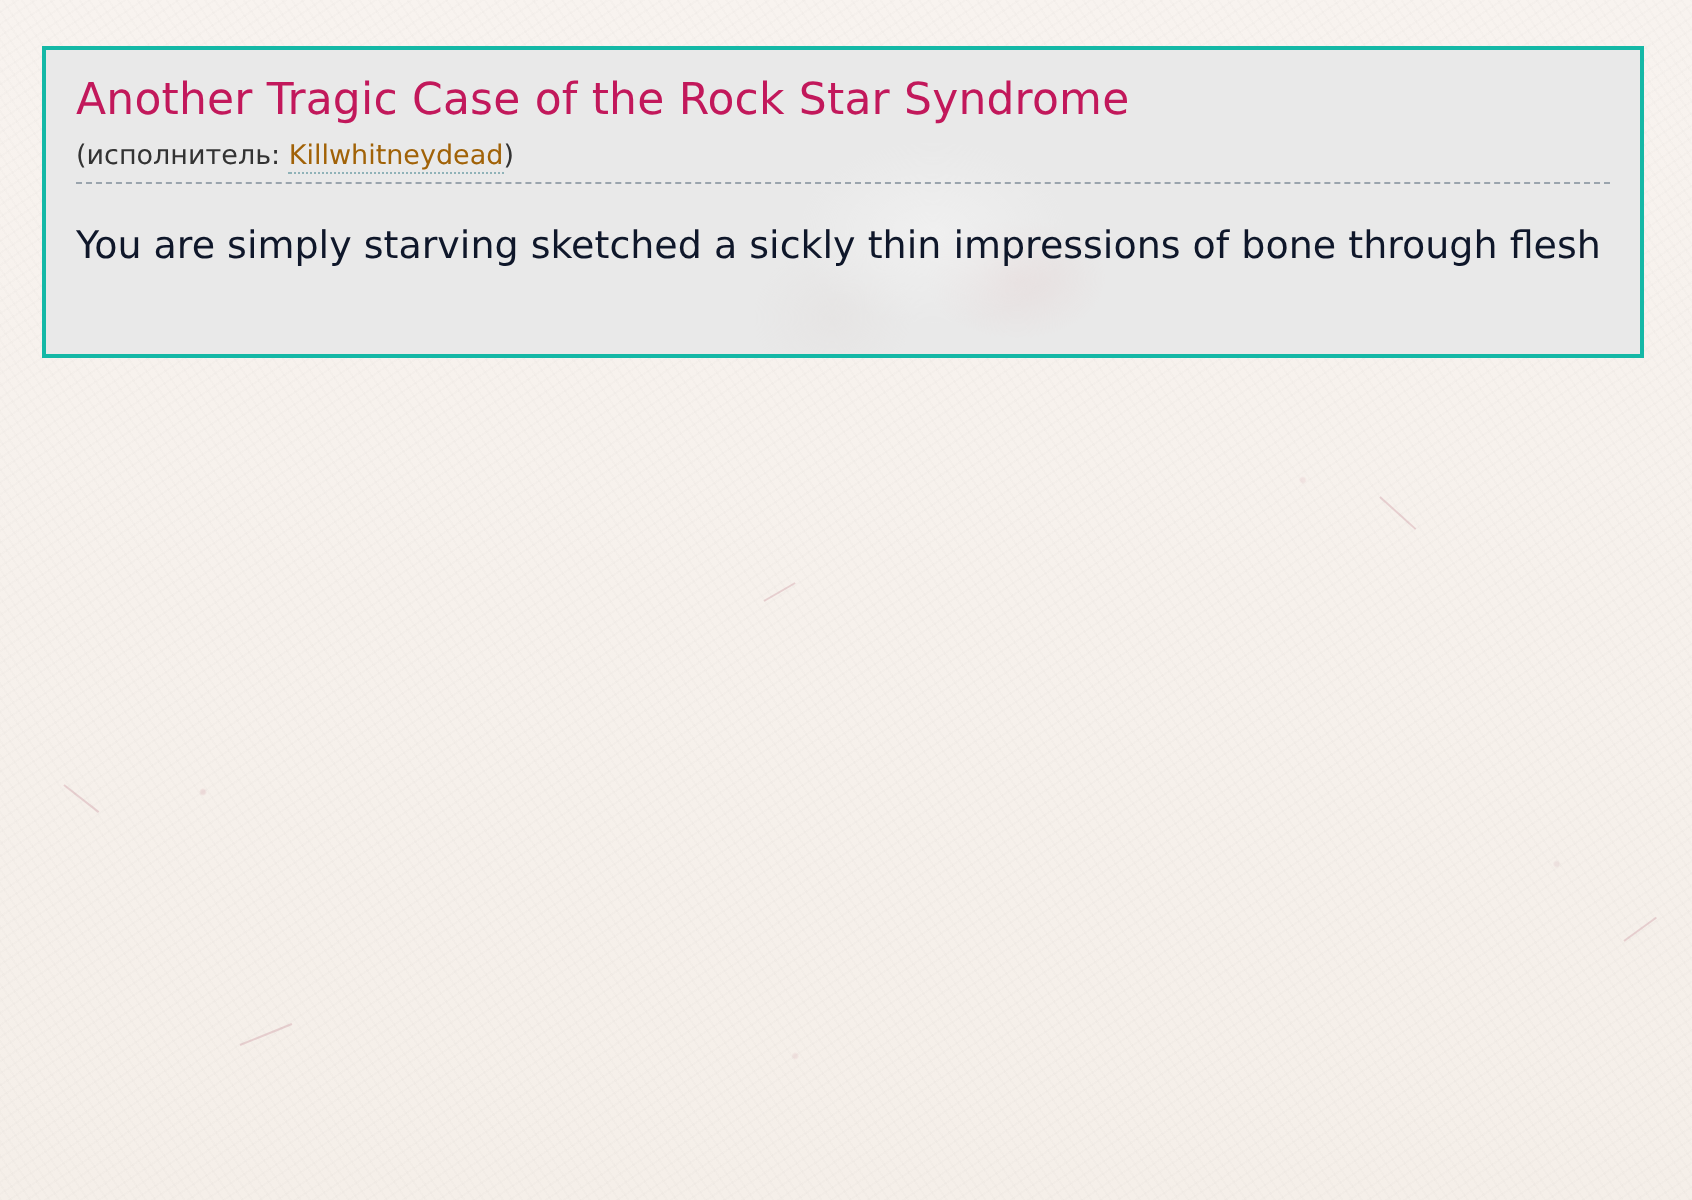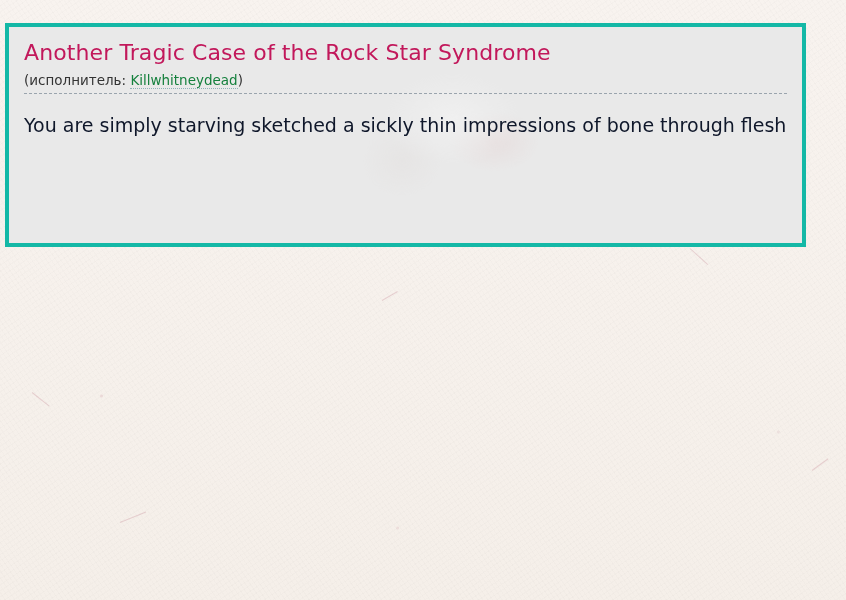--- a/index.html
+++ b/index.html
@@ -35,27 +35,27 @@
     position: absolute;
     background: rgba(201,142,154,0.35);
     height: 1px;
     pointer-events: none;
     transform-origin: left center;
   }
 
   
   #lyrics-card {
     position: absolute;
-    left: 5px;
+    left: 21px;
     top: 23px;
     width: 801px;
-    height: 224px;
+    height: 156px;
     box-sizing: border-box;
     background-color: #e9e9e9;
-    border: 4px solid #14b8a6;
+    border: 2px solid #14b8a6;
     overflow: hidden;
   }
   
   #card-watermark {
     position: absolute;
     left: 330px;
     top: 16px;
     width: 210px;
     height: 164px;
     pointer-events: none;
@@ -84,21 +84,21 @@
   #artist-line {
     margin: 4px 0 0 0;
     font-size: 13.5px;
     line-height: 18px;
     color: #333333;
     padding-bottom: 4px;
     border-bottom: 1px dashed #9aa4ad;
     white-space: nowrap;
   }
   #artist-link {
-    color: #15803d;
+    color: #a16207;
     text-decoration: none;
     border-bottom: 1px dotted #8fb2b8;
   }
 
   #lyrics-body {
     margin-top: 19px;
     font-size: 19px;
     line-height: 24px;
     color: #0f172a;
     white-space: nowrap;

